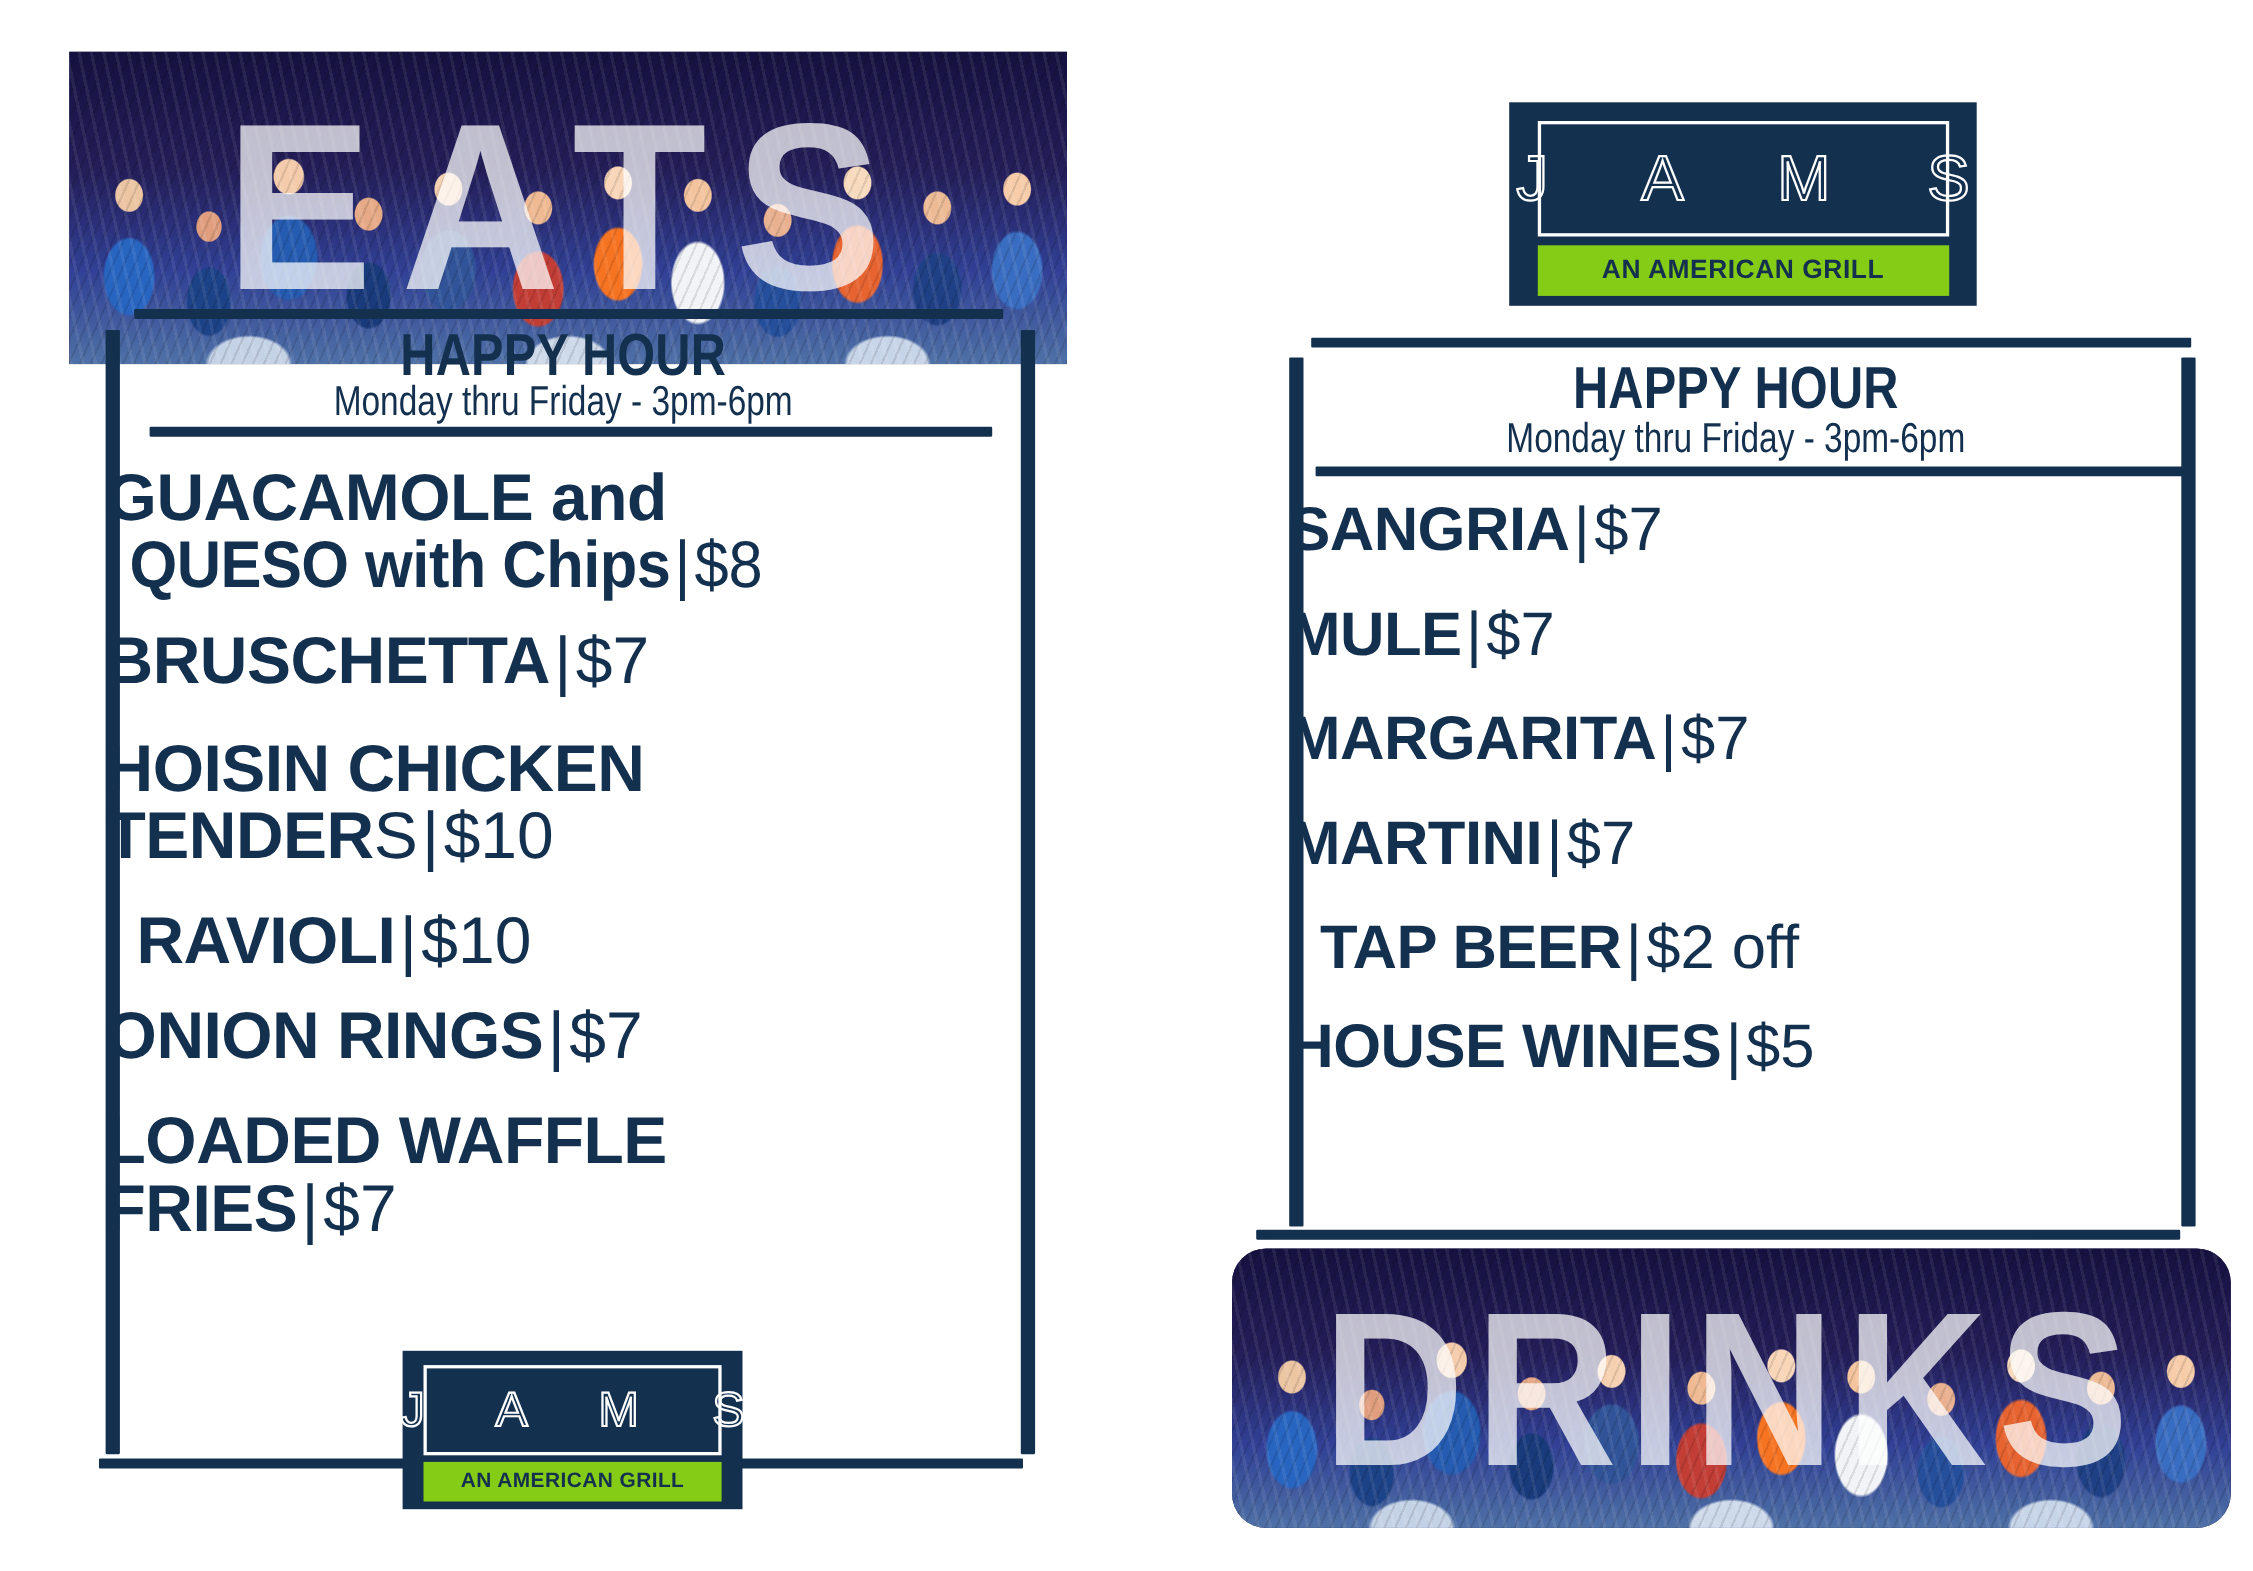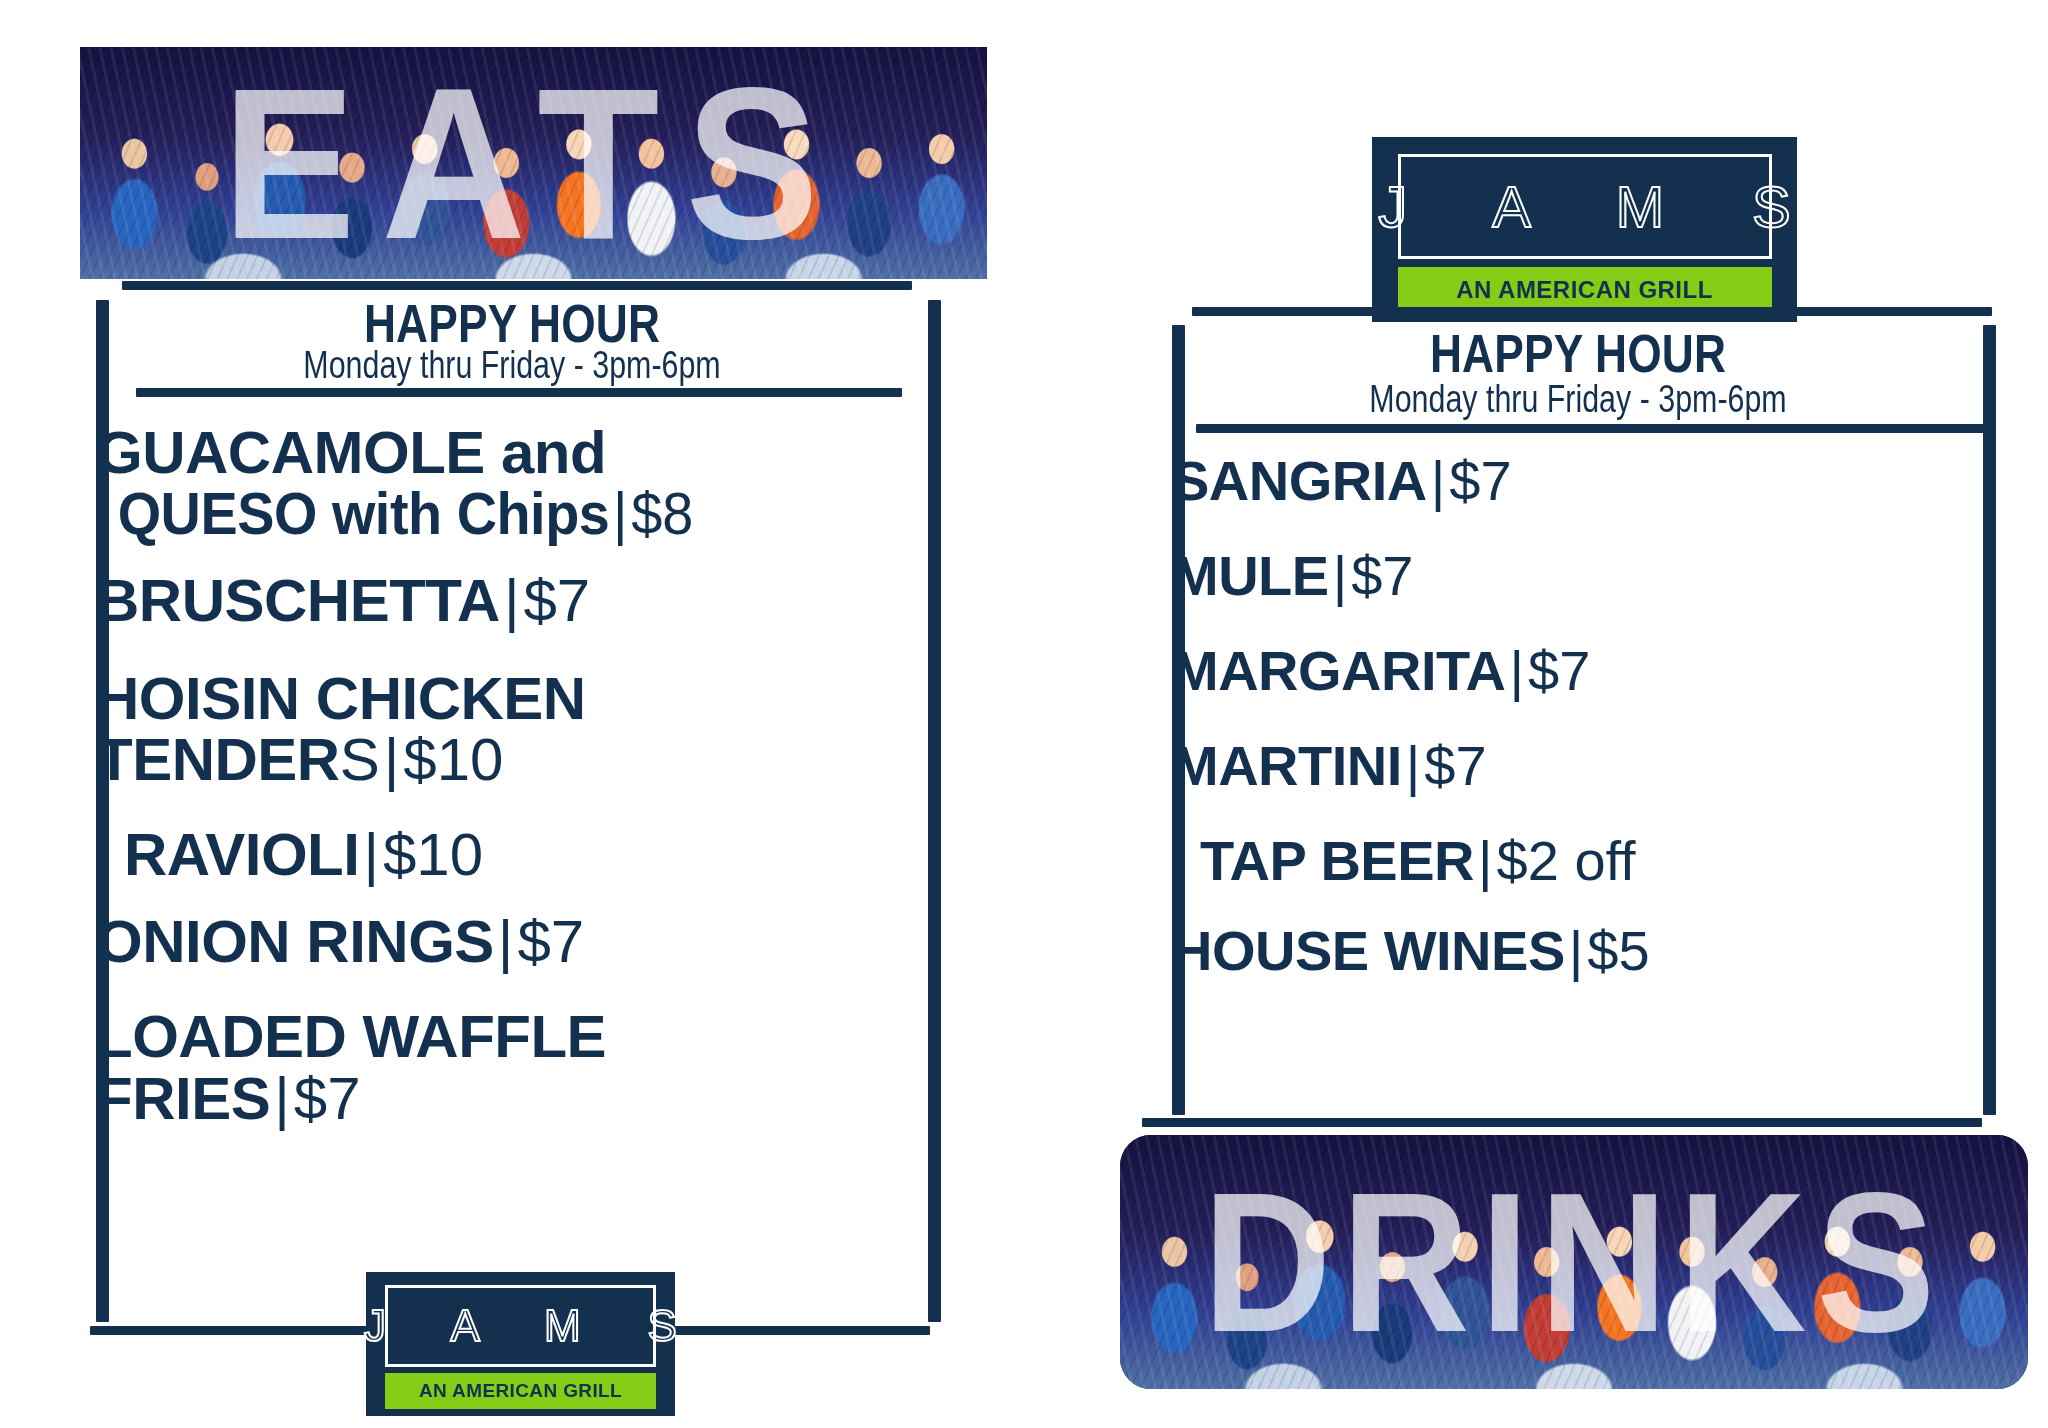--- a/index.html
+++ b/index.html
@@ -123,21 +123,21 @@
   }
   .item .sep { font-weight: normal; padding: 0 4px; }
   .item .pr  { font-weight: normal; }
   .item .tail { font-weight: normal; }
 
   .left-items .item  { font-size: 60px; }
   .right-items .item { font-size: 56px; }
   .fitline { display: inline-block; transform: scaleX(0.93); }
 
   
-  .logo { position: absolute; background: #14304f; margin-top: 44px; }
+  .logo { position: absolute; background: #14304f; }
   .logo .inner {
     position: absolute;
     left: 6%;
     right: 6%;
     top: 9%;
     height: 57%;
     border: 3px solid #ffffff;
     box-sizing: border-box;
     display: flex;
     align-items: center;
@@ -167,21 +167,21 @@
     font-weight: bold;
     letter-spacing: 0.02em;
     white-space: nowrap;
   }
 </style>
 </head>
 <body>
 
 <div class="panel">
 
-  <div class="banner" style="left:80px; top:47px; width:907px; height:232px;">
+  <div class="banner" style="left:63px; top:47px; width:907px; height:284px;">
     <div class="art"></div>
     <div class="word" style="font-size:200px; letter-spacing:26px; transform:scaleY(1.08);">EATS</div>
   </div>
 
   <div class="rule v" style="left:96px; top:300px; height:1022px;"></div>
   <div class="rule v" style="left:928px; top:300px; height:1022px;"></div>
   <div class="rule h" style="left:122px; top:281px; width:790px;"></div>
   <div class="rule h" style="left:136px; top:388px; width:766px;"></div>
   <div class="rule h" style="left:90px; top:1326px; width:840px;"></div>
 

